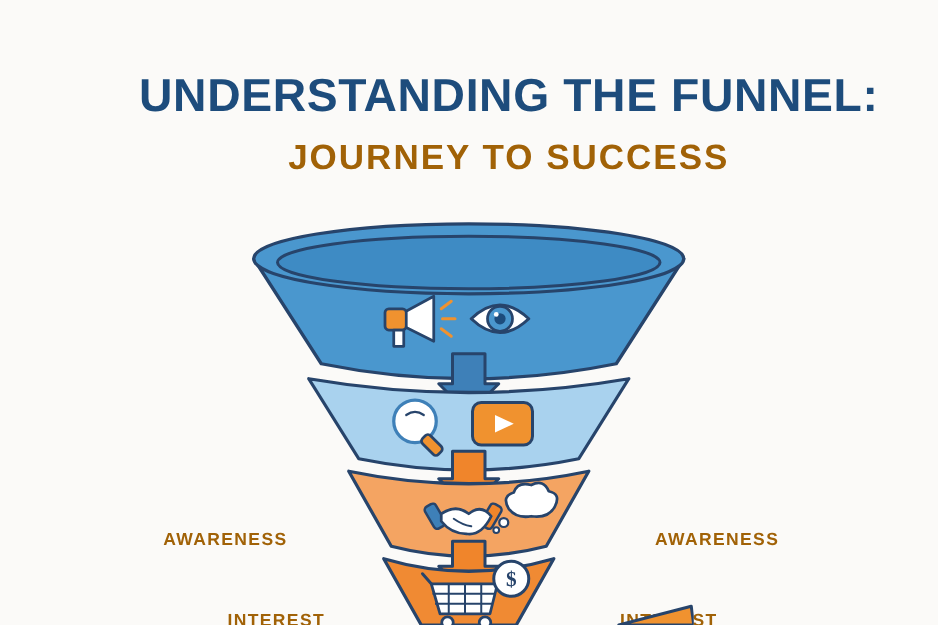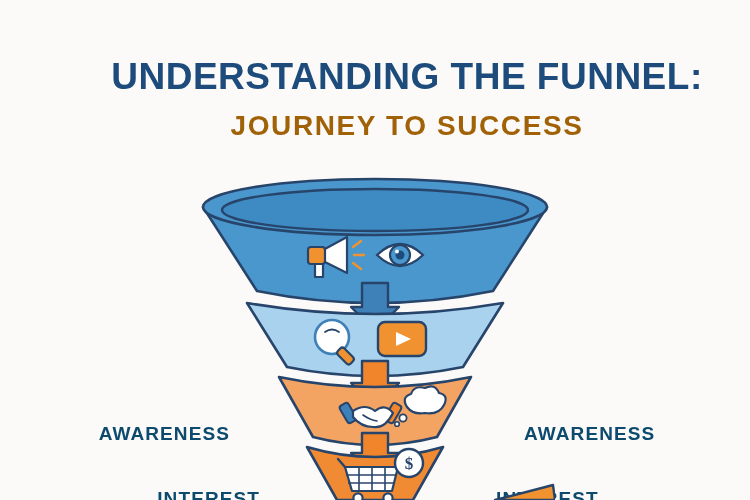--- a/index.html
+++ b/index.html
@@ -32,23 +32,23 @@
     margin-top:14px;
   }
 
   
   .funnel-stage{position:absolute;left:0;top:175px;width:750px;height:325px;}
   .funnel-svg{position:absolute;left:195px;top:0;}
 
   
   .side-label{
     position:absolute;
-    color:#0c4a6e;
+    color:#a16207;
     font-weight:bold;
-    font-size:19px;
+    font-size:14px;
     letter-spacing:1.1px;
     white-space:nowrap;
   }
   .lbl-aware-l{right:520px;top:248px;}
   .lbl-aware-r{left:524px;top:248px;}
   .lbl-interest-l{right:490px;top:313px;}
   .lbl-interest-r{left:496px;top:313px;}
 </style>
 </head>
 <body>

